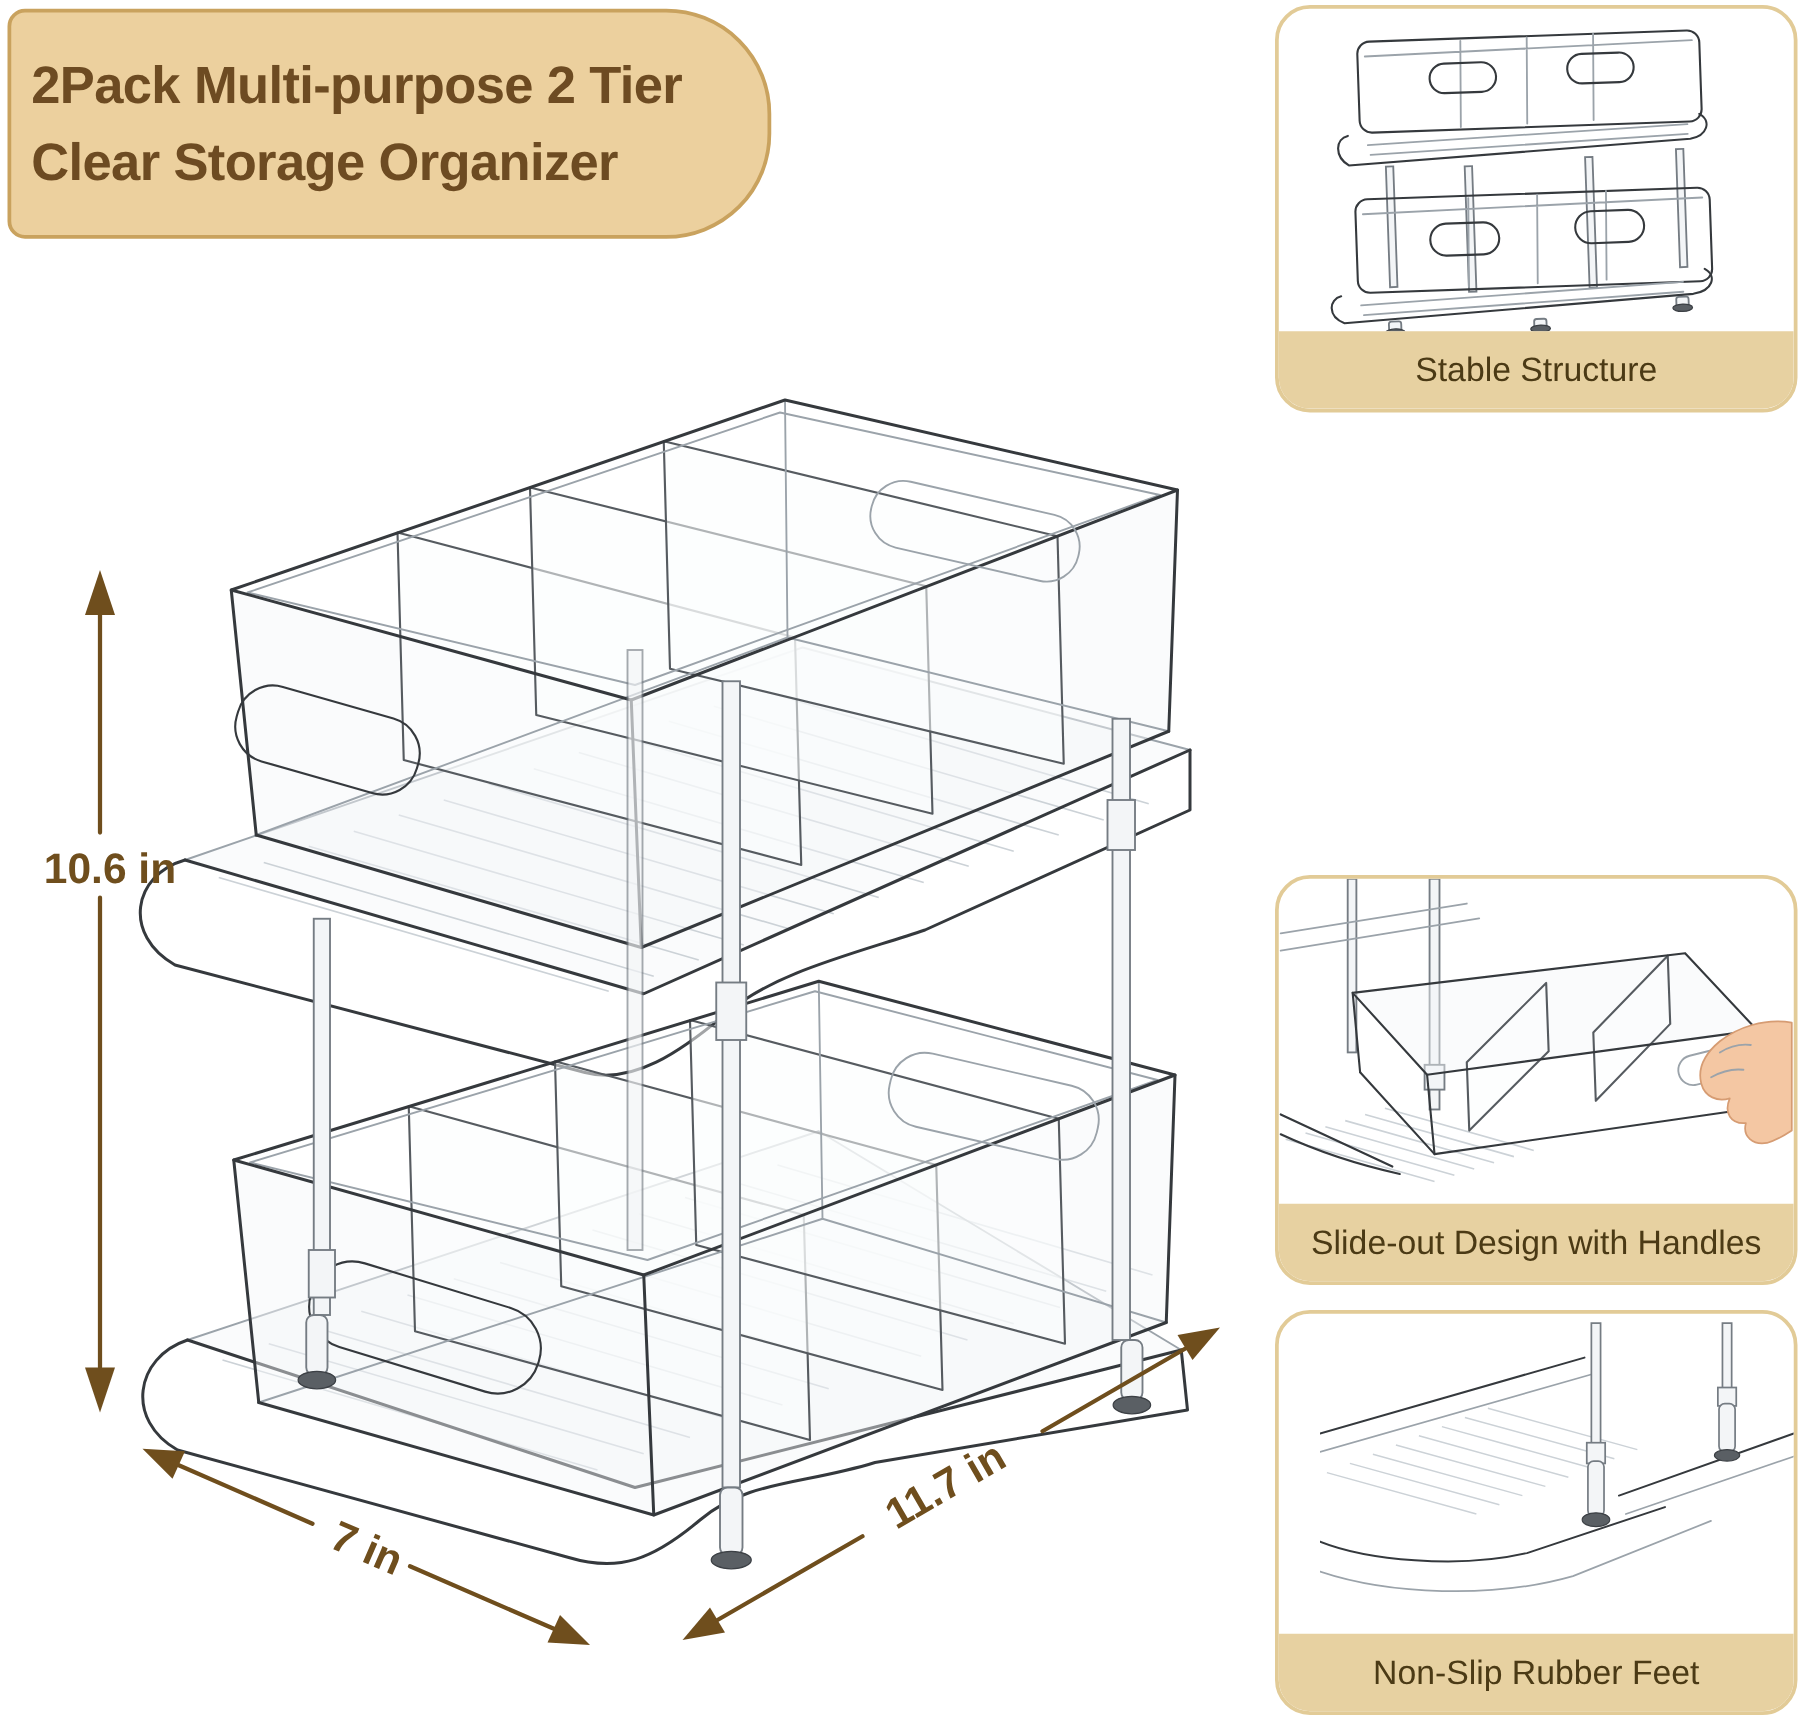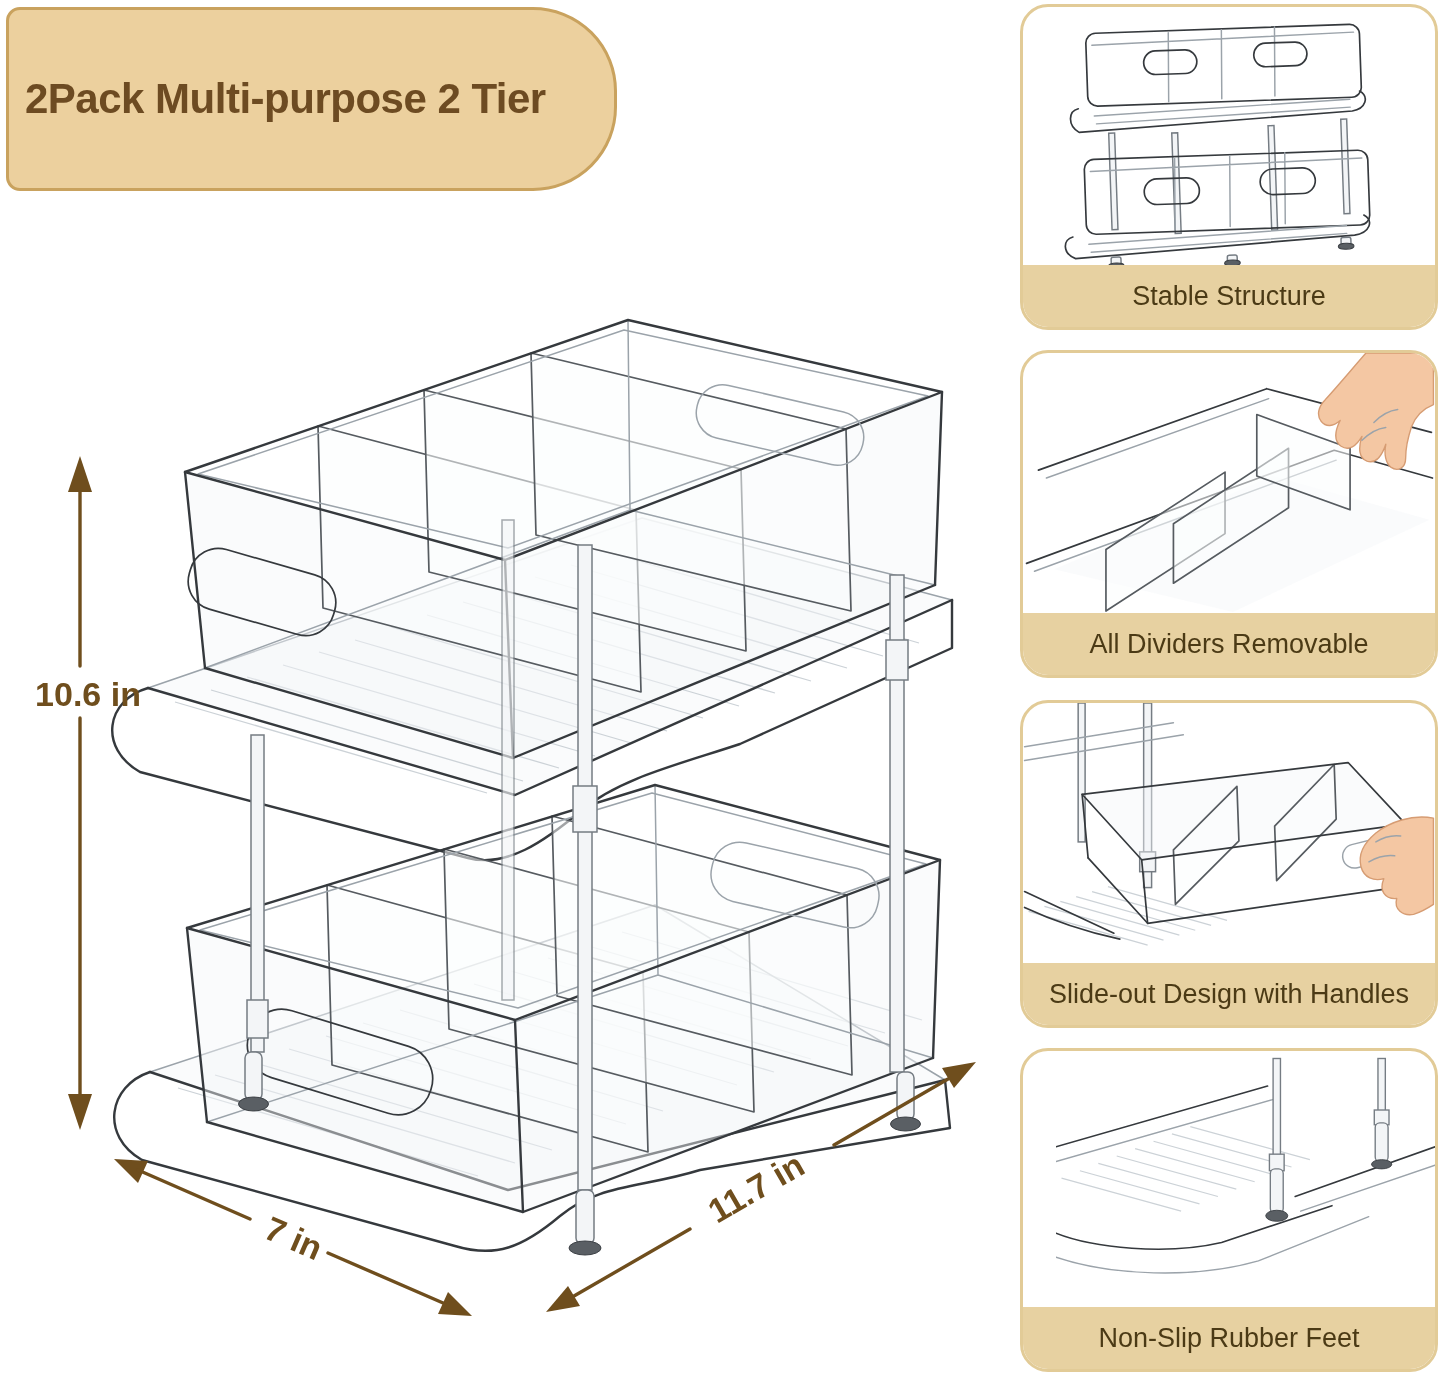--- a/index.html
+++ b/index.html
@@ -54,20 +54,21 @@
     font-size:27px; font-weight:400; color:var(--caption-text); white-space:nowrap;
   }
 </style>
 </head>
 <body>
 
 <div class="canvas">
 
   <div class="badge">
     <div class="t">2Pack Multi-purpose 2 Tier</div>
+    <div class="t">Clear Storage Organizer</div>
   </div>
 
   <svg class="main-svg" viewBox="0 0 1010 1375">
 
     <g>
       <path class="glassfill" d="M148,688 L642,518 L952,600 L515,795 Z"></path>
       <path class="rib" d="M175,702 l312,91 M211,690 l312,91 M247,677 l312,91 M283,665 l312,91 M319,652 l312,91 M355,640 l312,91 M391,627 l312,91 M427,615 l312,91 M463,602 l312,91 M499,590 l312,91 M535,577 l312,91 M571,565 l312,91 M607,552 l312,91"></path>
       <path class="lt" d="M148,688 L642,518 L952,600"></path>
       <path class="ln" d="M148,688 L515,795 L952,600"></path>
     </g>
@@ -186,33 +187,20 @@
           <ellipse class="tip" cx="87" cy="259" rx="8" ry="3"></ellipse>
         <rect class="chrome" x="200" y="252" width="10" height="8" rx="2"></rect>
           <ellipse class="tip" cx="205" cy="260" rx="8" ry="3"></ellipse>
         <rect class="chrome" x="316" y="238" width="10" height="8" rx="2"></rect>
           <ellipse class="tip" cx="321" cy="247" rx="8" ry="3"></ellipse>
       </g>
     </svg>
     <div class="caption">Stable Structure</div>
   </article>
 
-  <article class="card" style="top:350px; height:328px;">
-    <svg class="photo" viewBox="0 0 412 262">
-      <path class="glassfill" d="M30,218 L250,124 L408,168 L210,261 Z"></path>
-      <path class="ln2" d="M14,118 L244,36 M2,212 L312,98 M244,36 L410,80 M312,98 L411,126"></path>
-      <path class="lt" d="M22,126 L246,46 M10,220 L314,108"></path>
-      <path class="panel" d="M82,198 L202,120 L202,182 L82,260 Z"></path>
-      <path class="panel" d="M150,172 L266,96 L266,156 L150,232 Z"></path>
-      <path class="panel" d="M234,62 L328,96 L328,158 L234,124 Z"></path>
-      <path class="hand" d="M344,0 L412,0 L412,52 C402,56 394,64 390,74 C386,86 384,96 384,106 C384,116 376,120 369,115 C364,111 362,102 364,92 C360,104 354,112 345,109 C337,106 336,96 340,84 C334,94 327,99 319,94 C312,89 312,80 318,68 C311,74 304,75 299,69 C294,63 296,54 303,47 C315,34 330,16 344,0 Z"></path>
-      <path class="lt" d="M352,70 C360,62 368,58 376,57 M340,88 C348,80 356,76 364,75"></path>
-    </svg>
-    <div class="caption">All Dividers Removable</div>
-  </article>
 
   <article class="card" style="top:700px; height:328px;">
     <svg class="photo" viewBox="0 0 412 262">
       <rect class="chrome" x="54" y="0" width="7" height="140"></rect>
       <rect class="chrome" x="120" y="0" width="8" height="186"></rect>
       <rect class="chrome" x="116" y="150" width="16" height="20"></rect>
       <path class="lt" d="M0,44 L150,20 M0,58 L160,32"></path>
       <path class="rib" d="M4,210 l120,34 M20,205 l120,34 M36,200 l120,34 M52,195 l120,34 M68,190 l120,34 M84,185 l120,34"></path>
       <path class="ln2" d="M0,190 L90,232 M0,206 C30,220 60,230 96,238"></path>
       <path class="glassfill" d="M58,92 L326,60 L384,122 L118,158 Z"></path>

